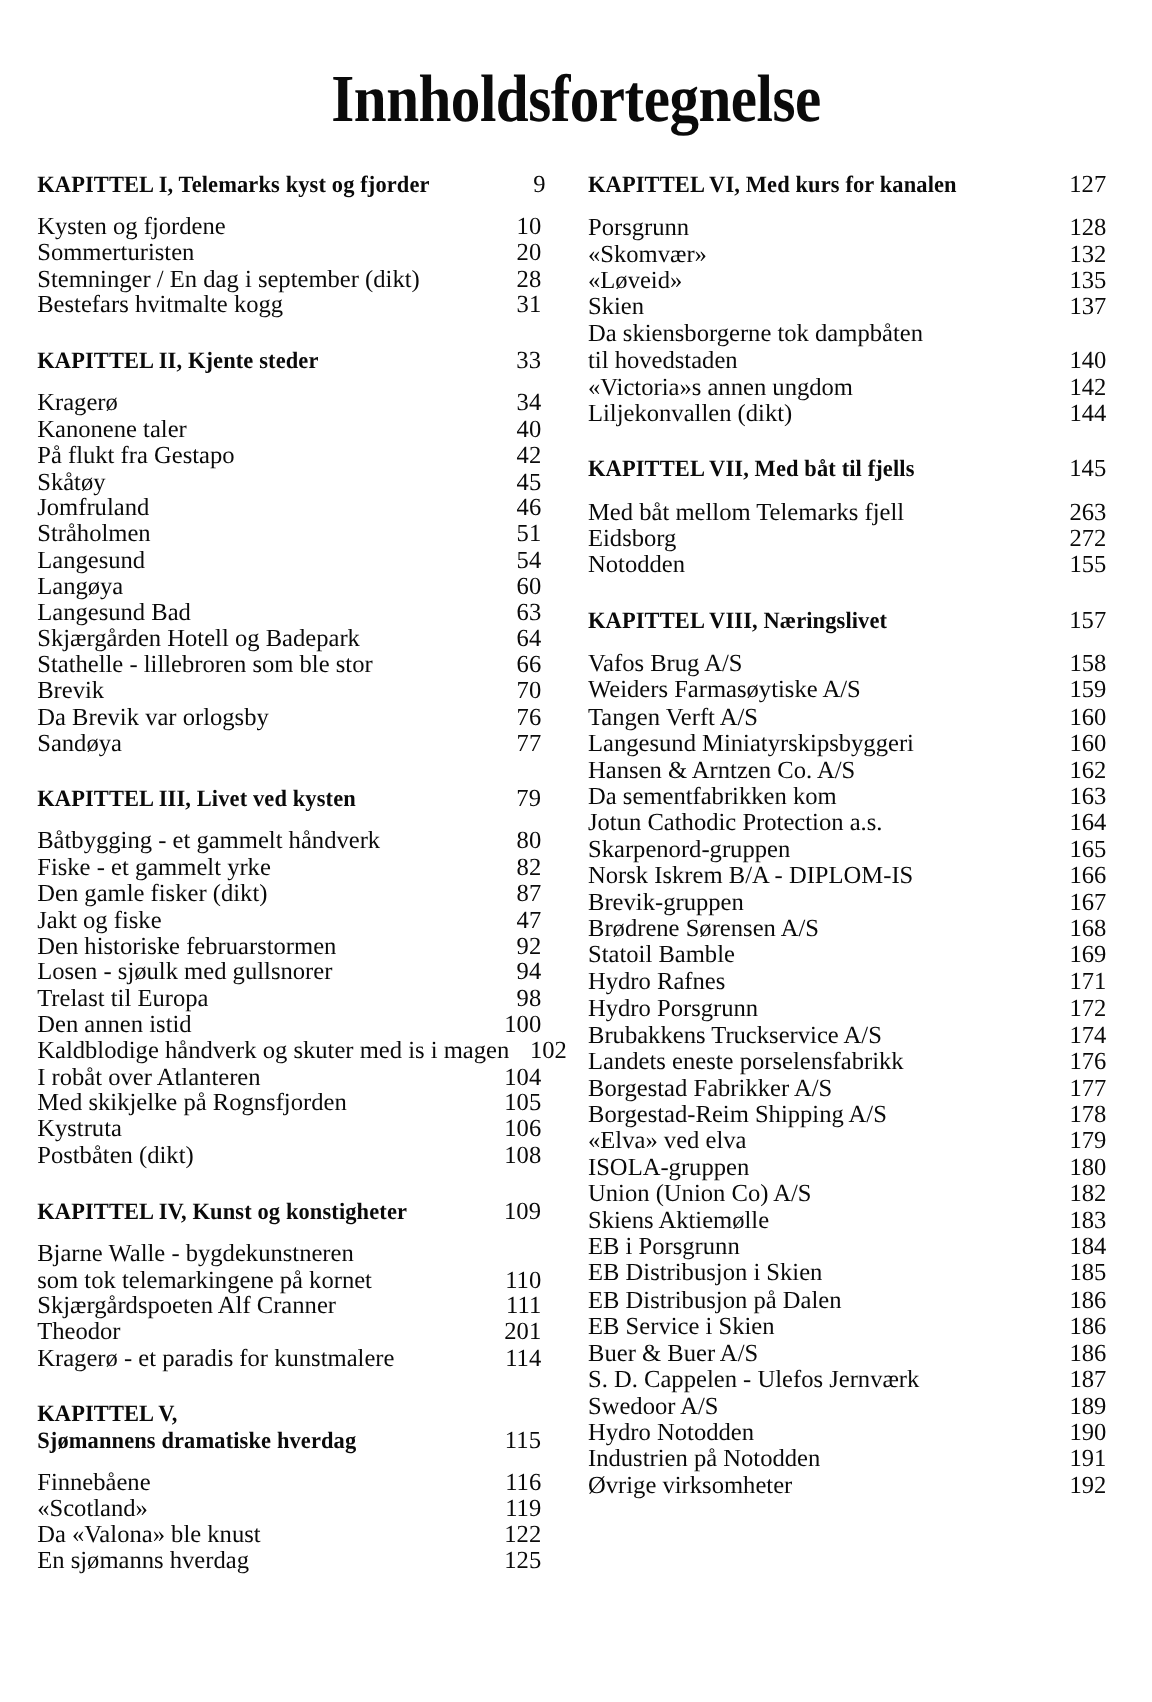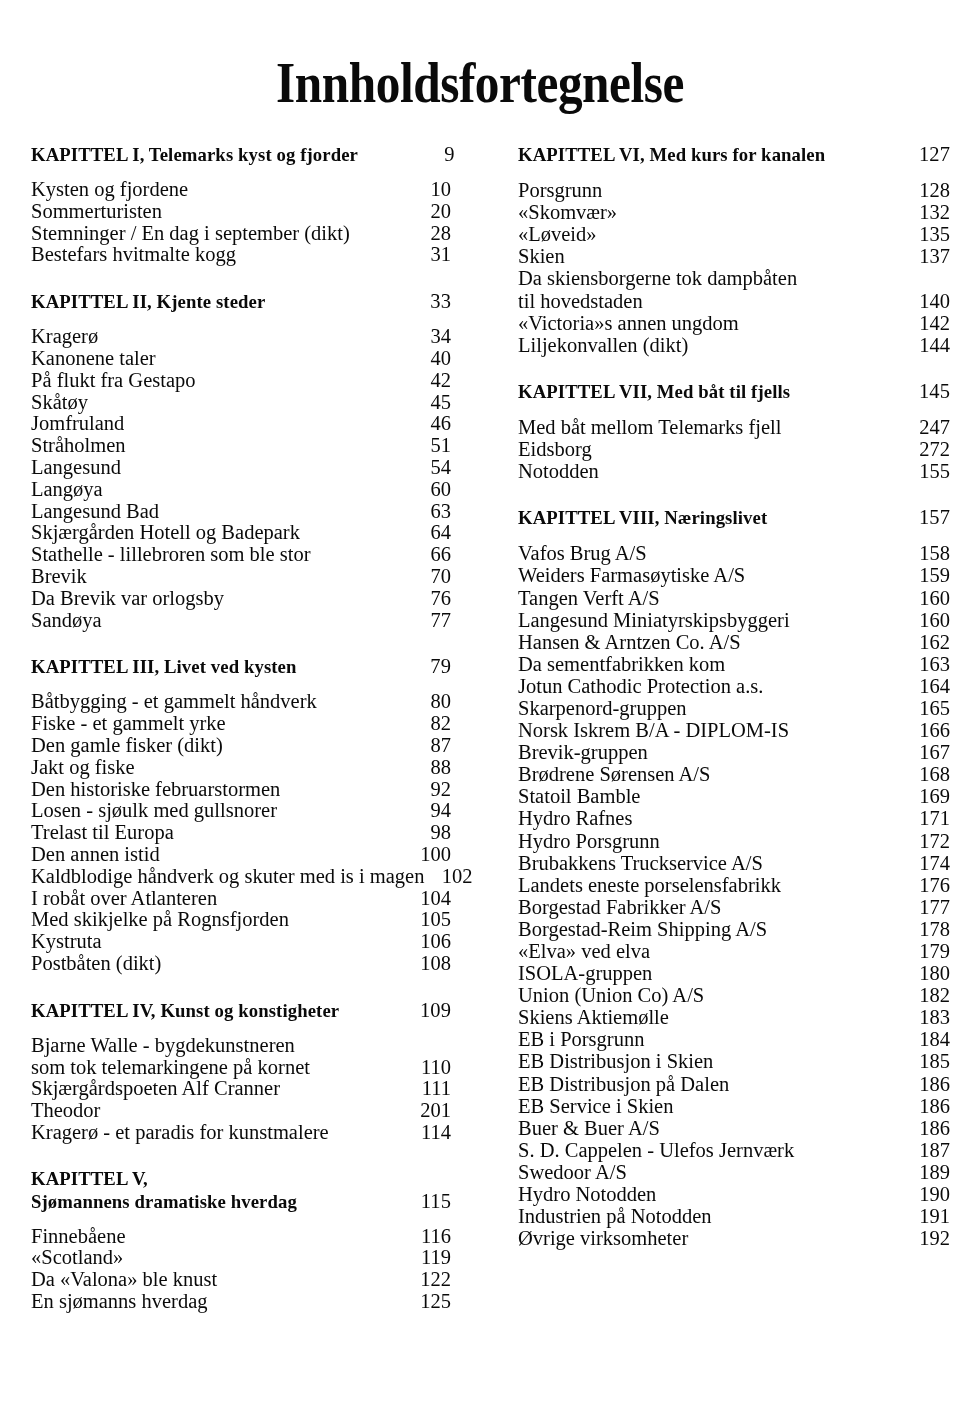--- a/index.html
+++ b/index.html
@@ -39,21 +39,21 @@
     position: absolute;
     top: 143px;
     left: 0;
     width: 960px;
   }
   .column {
     position: absolute;
     top: 0;
   }
   #column-left  { left: 31px;  width: 420px; }
-  #column-right { left: 518px; width: 432px; }
+  #column-right { left: 490px; width: 432px; }
 
   
   .row {
     display: flex;
     align-items: baseline;
     justify-content: space-between;
     font-size: 20.5px;
     line-height: 21.8px;
     white-space: nowrap;
   }
@@ -191,21 +191,21 @@
       <div class="row">
         <span class="txt">Fiske - et gammelt yrke</span>
         <span class="pageno">82</span>
       </div>
       <div class="row">
         <span class="txt">Den gamle fisker (dikt)</span>
         <span class="pageno">87</span>
       </div>
       <div class="row">
         <span class="txt">Jakt og fiske</span>
-        <span class="pageno">88</span>
+        <span class="pageno">47</span>
       </div>
       <div class="row">
         <span class="txt">Den historiske februarstormen</span>
         <span class="pageno">92</span>
       </div>
       <div class="row">
         <span class="txt">Losen - sjøulk med gullsnorer</span>
         <span class="pageno">94</span>
       </div>
       <div class="row">
@@ -328,21 +328,21 @@
         <span class="pageno">144</span>
       </div>
       <div class="gap-before-chapter"></div>
       <div class="row chapter">
         <span class="txt">KAPITTEL VII, Med båt til fjells</span>
         <span class="pageno">145</span>
       </div>
       <div class="gap-after-chapter"></div>
       <div class="row">
         <span class="txt">Med båt mellom Telemarks fjell</span>
-        <span class="pageno">247</span>
+        <span class="pageno">263</span>
       </div>
       <div class="row">
         <span class="txt">Eidsborg</span>
         <span class="pageno">272</span>
       </div>
       <div class="row">
         <span class="txt">Notodden</span>
         <span class="pageno">155</span>
       </div>
       <div class="gap-before-chapter"></div>

